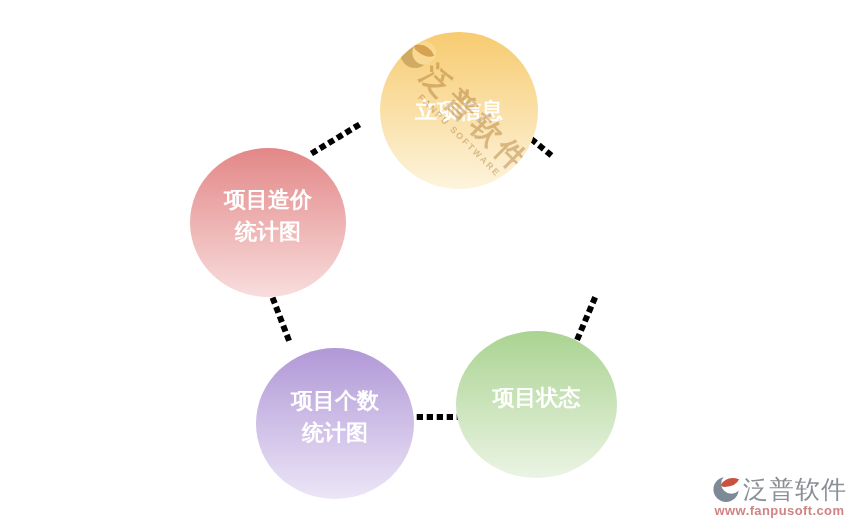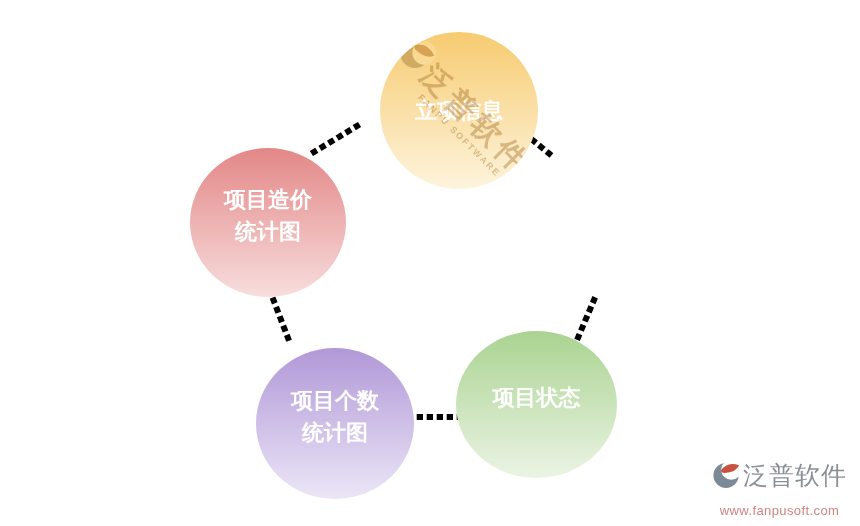--- a/index.html
+++ b/index.html
@@ -44,21 +44,21 @@
   .wm-subtext{
     font-size:9px;font-weight:bold;letter-spacing:2px;
     color:rgba(163,108,34,0.38);white-space:nowrap;margin-top:2px;
   }
   .wm-icon{opacity:0.45;transform:translateY(-6px);}
 
   
   .logo{position:absolute;right:13px;bottom:8px;display:flex;flex-direction:column;align-items:center;}
   .logo-row{display:flex;align-items:center;gap:2px;}
   .logo-name{font-size:25px;line-height:26px;letter-spacing:1px;}
-  .logo-url{font-size:13px;font-weight:normal;letter-spacing:0.4px;margin-top:14px;}
+  .logo-url{font-size:13px;font-weight:bold;letter-spacing:0.4px;margin-top:0px;}
 </style>
 </head>
 <body>
 
 <div class="canvas">
 
   <svg class="connectors">
     <line x1="314" y1="152" x2="357" y2="126"></line>
     <line x1="518" y1="128" x2="552" y2="156"></line>
     <line x1="594" y1="300" x2="577" y2="340"></line>

